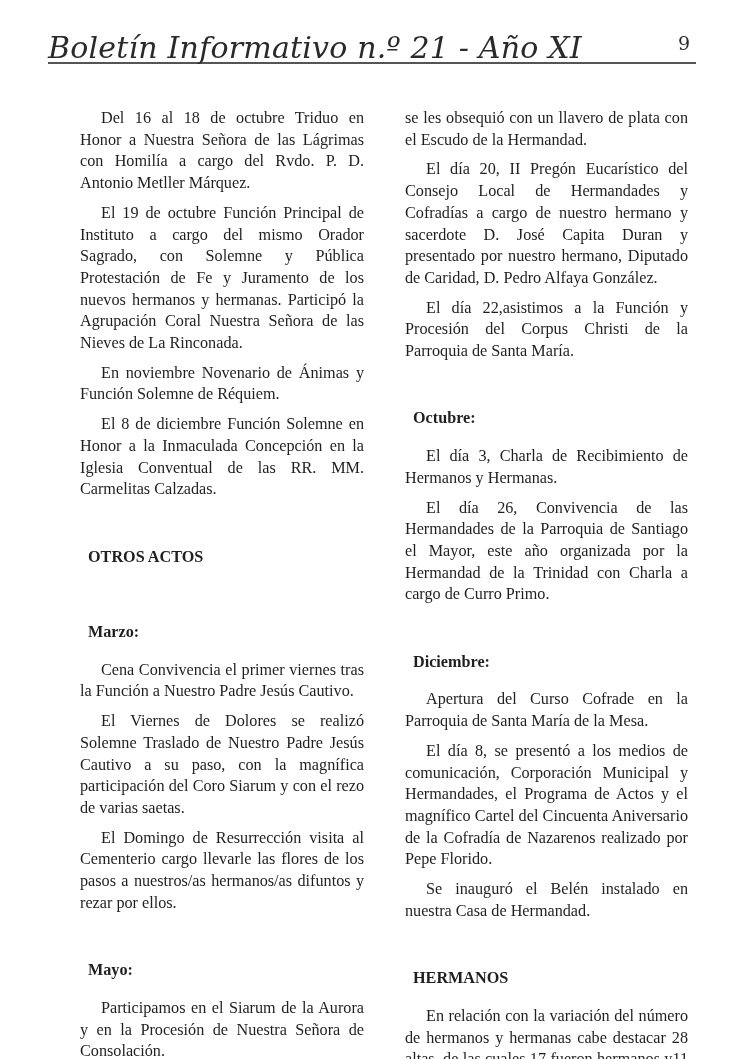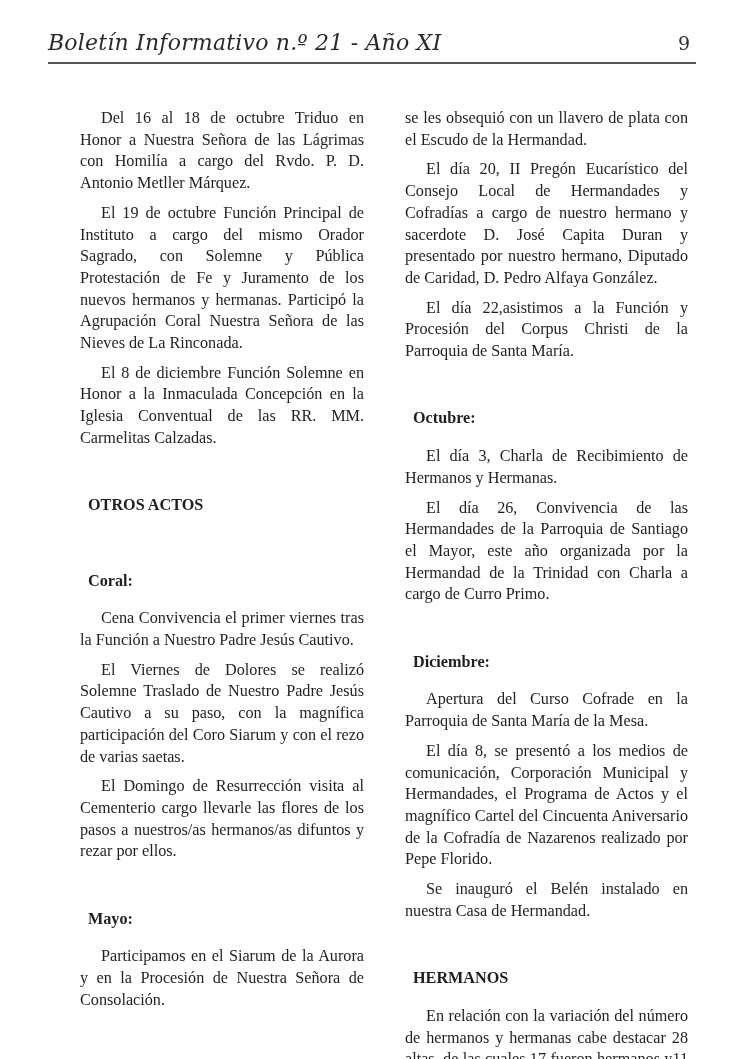--- a/index.html
+++ b/index.html
@@ -26,21 +26,21 @@
     top: 26px;
     width: 648px;
     height: 36px;
     border-bottom: 2px solid #555555;
   }
   .header-title {
     position: absolute;
     left: 0;
     top: 4px;
     font-family: "DejaVu Serif", "Liberation Serif", serif;
-    font-size: 22px;
+    font-size: 30px;
     letter-spacing: 0.2px;
     color: #2a2a2a;
     font-style: italic;
     font-weight: normal;
     white-space: nowrap;
   }
   .page-number {
     position: absolute;
     right: 6px;
     top: 6px;
@@ -79,25 +79,26 @@
 <div class="page">
 
   <div class="running-header">
     <span class="header-title">Boletín Informativo n.º 21 - Año XI</span>
     <span class="page-number">9</span>
   </div>
 
   <div class="column left">
     <p>Del 16 al 18 de octubre Triduo en Honor a Nuestra Señora de las Lágrimas con Homilía a cargo del Rvdo. P. D. Antonio Metller Márquez.</p>
     <p>El 19 de octubre Función Principal de Instituto a cargo del mismo Orador Sagrado, con Solemne y Pública Protestación de Fe y Juramento de los nuevos hermanos y hermanas. Participó la Agrupación Coral Nuestra Señora de las Nieves de La Rinconada.</p>
+    <p>En noviembre Novenario de Ánimas y Función Solemne de Réquiem.</p>
     <p>El 8 de diciembre Función Solemne en Honor a la Inmaculada Concepción en la Iglesia Conventual de las RR. MM. Carmelitas Calzadas.</p>
     <div class="spacer"></div>
     <h3>OTROS ACTOS</h3>
     <div class="spacer"></div>
-    <h3>Coral:</h3>
+    <h3>Marzo:</h3>
     <p>Cena Convivencia el primer viernes tras la Función a Nuestro Padre Jesús Cautivo.</p>
     <p>El Viernes de Dolores se realizó Solemne Traslado de Nuestro Padre Jesús Cautivo a su paso, con la magnífica participación del Coro Siarum y con el rezo de varias saetas.</p>
     <p>El Domingo de Resurrección visita al Cementerio cargo llevarle las flores de los pasos a nuestros/as hermanos/as difuntos y rezar por ellos.</p>
     <div class="spacer"></div>
     <h3>Mayo:</h3>
     <p>Participamos en el Siarum de la Aurora y en la Procesión de Nuestra Señora de Consolación.</p>
     <div class="spacer"></div>
     <h3>Junio:</h3>
     <p>El 14 se realizó la comida de Hermandad de agradecimiento a los costaleros en la que</p>
   </div>

